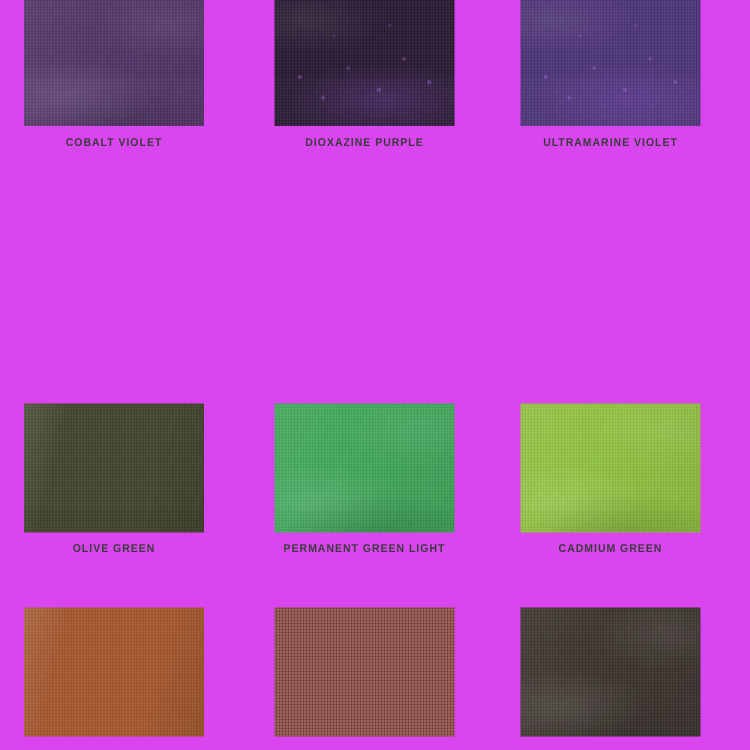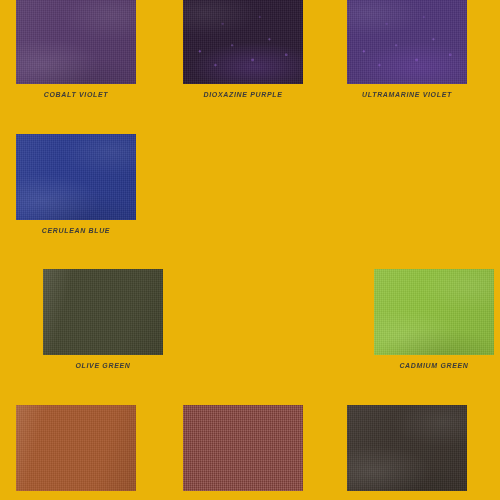--- a/index.html
+++ b/index.html
@@ -28,21 +28,21 @@
   }
 
   
   .col-0 { left: 16px; }
   .col-1 { left: 183px; }
   .col-2 { left: 347px; }
 
   
   .row-0 { top: -2px; }
   .row-1 { top: 134px; }
-  .row-2 { top: 269px; margin-left: 27px; }
+  .row-2 { top: 269px; }
   .row-3 { top: 405px; }
 
   .swatch {
     position: relative;
     width: 120px;
     height: 86px;
     overflow: hidden;
     box-sizing: border-box;
   }
 
@@ -127,21 +127,21 @@
     color: #3b3b3b;
     text-transform: uppercase;
     white-space: nowrap;
     transform: scaleX(0.92);
     transform-origin: center top;
   }
 </style>
 </head>
 <body>
 
-<div id="chart" style="background: #eab308; font-style: italic;">
+<div id="chart" style="background: #d946ef;">
     <div class="swatch-cell col-0 row-0">
       <div class="swatch" style="background: rgb(86, 57, 107);">
         <div class="tex tex-brush"></div>
         <div class="tex tex-weave" style="opacity: 0.75;"></div>
       </div>
       <div class="label" style="color: rgb(59, 59, 59);">COBALT VIOLET</div>
     </div>
     <div class="swatch-cell col-1 row-0">
       <div class="swatch" style="background: rgb(42, 26, 51);">
         <div class="tex tex-speckle"></div>
@@ -149,34 +149,34 @@
       </div>
       <div class="label" style="color: rgb(59, 59, 59);">DIOXAZINE PURPLE</div>
     </div>
     <div class="swatch-cell col-2 row-0">
       <div class="swatch" style="background: rgb(78, 53, 120);">
         <div class="tex tex-speckle"></div>
         <div class="tex tex-weave" style="opacity: 0.75;"></div>
       </div>
       <div class="label" style="color: rgb(59, 59, 59);">ULTRAMARINE VIOLET</div>
     </div>
-    <div class="swatch-cell col-0 row-1">
-      <div class="swatch" style="background: rgb(42, 58, 144);">
-        <div class="tex tex-brush"></div>
-        <div class="tex tex-weave" style="opacity: 0.75;"></div>
-      </div>
-      <div class="label" style="color: rgb(59, 59, 59);">CERULEAN BLUE</div>
-    </div>
     <div class="swatch-cell col-0 row-2">
       <div class="swatch" style="background: rgb(68, 70, 48);">
         <div class="tex tex-crack"></div>
         <div class="tex tex-weave" style="opacity: 0.75;"></div>
       </div>
       <div class="label" style="color: rgb(59, 59, 59);">OLIVE GREEN</div>
     </div>
+    <div class="swatch-cell col-1 row-2">
+      <div class="swatch" style="background: rgb(63, 167, 89);">
+        <div class="tex tex-brush"></div>
+        <div class="tex tex-weave" style="opacity: 0.75;"></div>
+      </div>
+      <div class="label" style="color: rgb(59, 59, 59);">PERMANENT GREEN LIGHT</div>
+    </div>
     <div class="swatch-cell col-2 row-2">
       <div class="swatch" style="background: rgb(144, 194, 63);">
         <div class="tex tex-brush"></div>
         <div class="tex tex-weave" style="opacity: 0.75;"></div>
       </div>
       <div class="label" style="color: rgb(59, 59, 59);">CADMIUM GREEN</div>
     </div>
     <div class="swatch-cell col-0 row-3">
       <div class="swatch" style="background: rgb(166, 89, 47);">
         <div class="tex tex-crack"></div>

